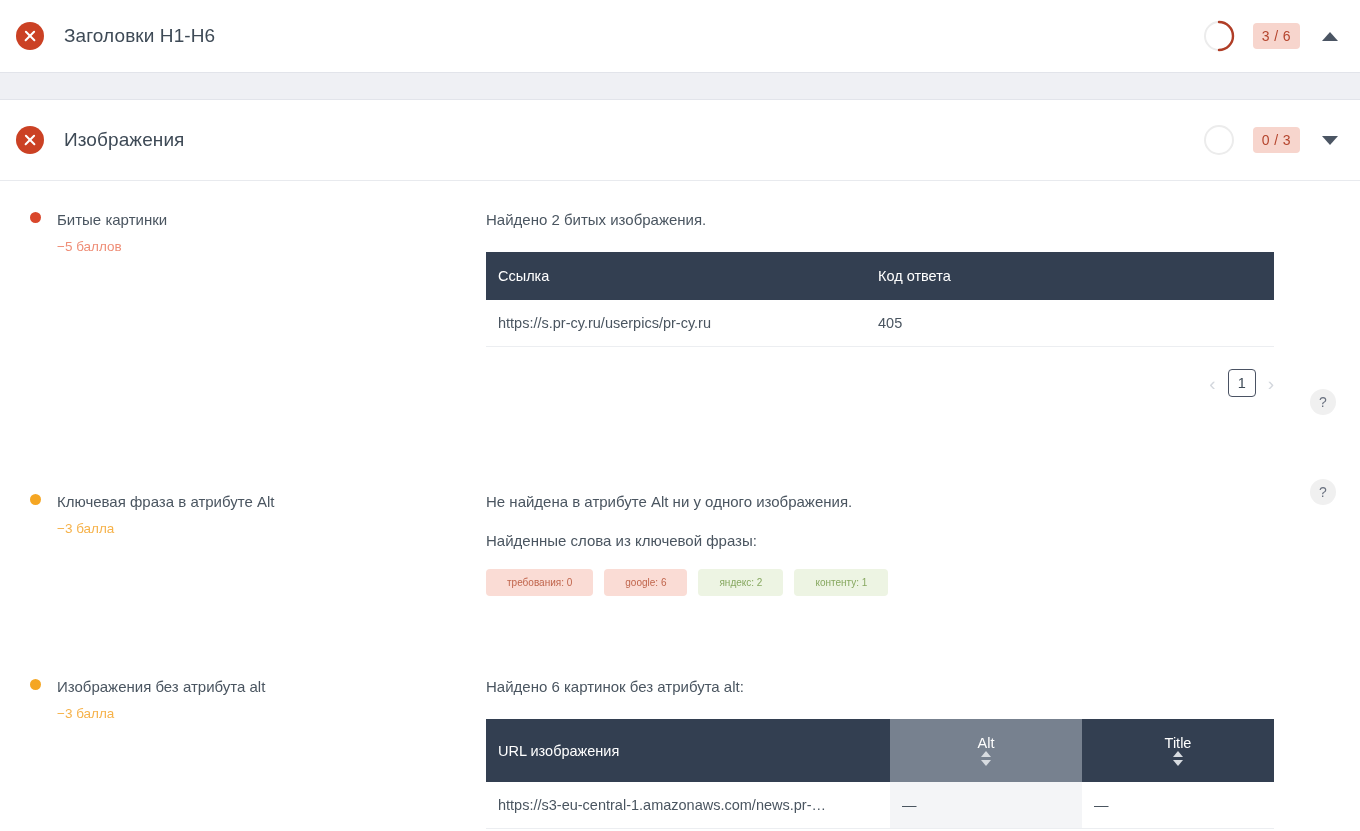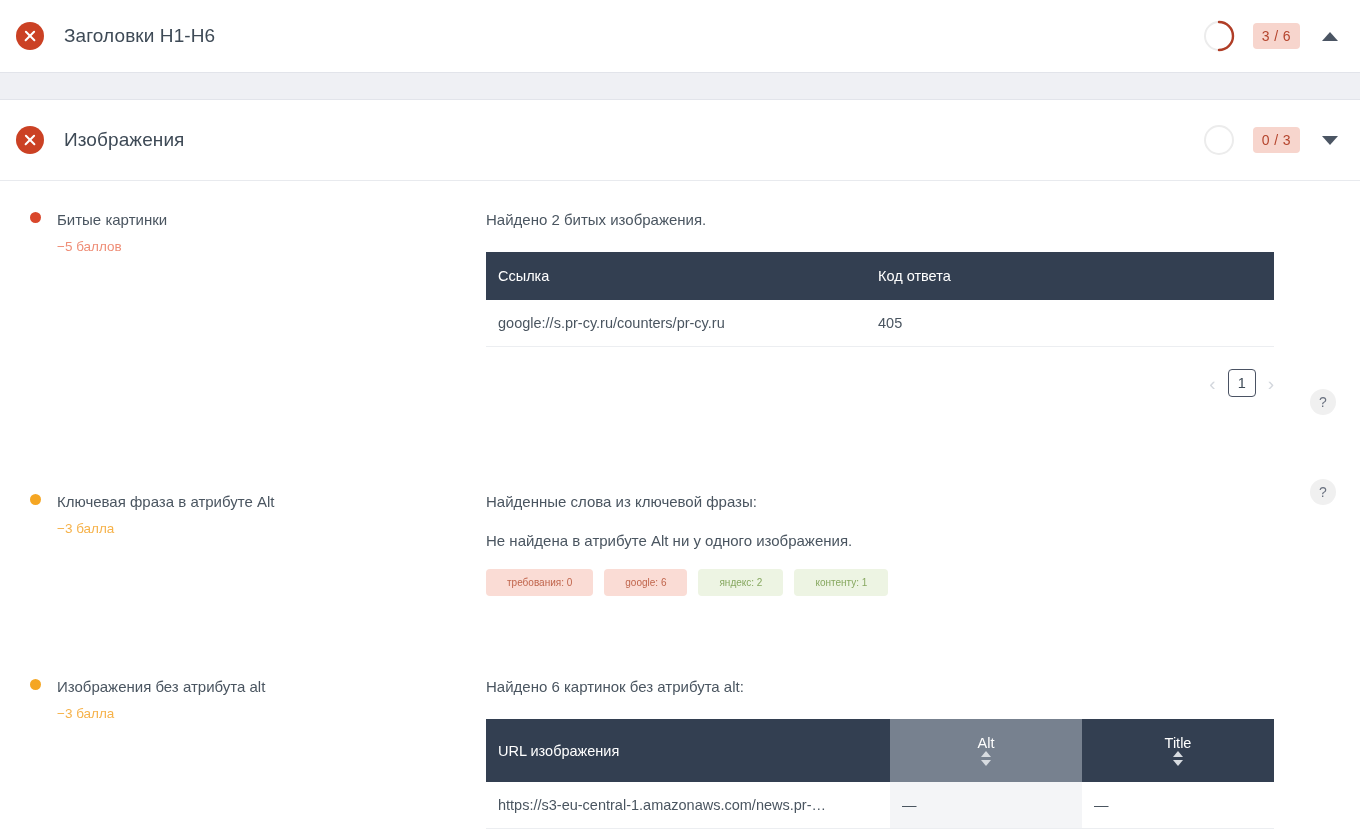--- a/index.html
+++ b/index.html
@@ -273,21 +273,21 @@
 
       <table class="dt">
         <thead>
           <tr>
             <th style="width:380px">Ссылка</th>
             <th>Код ответа</th>
           </tr>
         </thead>
         <tbody>
           <tr>
-            <td>google://s.pr-cy.ru/counters/pr-cy.ru</td>
+            <td>https://s.pr-cy.ru/userpics/pr-cy.ru</td>
             <td>405</td>
           </tr>
         </tbody>
       </table>
 
       <div class="pager">
         <span class="pg-arrow">‹</span>
         <span class="pg-num">1</span>
         <span class="pg-arrow">›</span>
       </div>
@@ -296,22 +296,22 @@
     <div class="help" style="top:208px">?</div>
   </div>
 
   <div class="check-row" style="margin-top:66px">
     <div class="check-left">
       <span class="dot orange"></span><span class="check-name">Ключевая фраза в атрибуте Alt</span>
       <div class="points orange">−3 балла</div>
     </div>
 
     <div class="check-right">
+      <p class="lead tight">Не найдена в атрибуте Alt ни у одного изображения.</p>
       <p class="lead tight">Найденные слова из ключевой фразы:</p>
-      <p class="lead tight">Не найдена в атрибуте Alt ни у одного изображения.</p>
 
       <div class="chips">
         <span class="chip neg">требования: 0</span>
         <span class="chip neg">google: 6</span>
         <span class="chip pos">яндекс: 2</span>
         <span class="chip pos">контенту: 1</span>
       </div>
     </div>
 
     <div class="help" style="top:16px">?</div>

